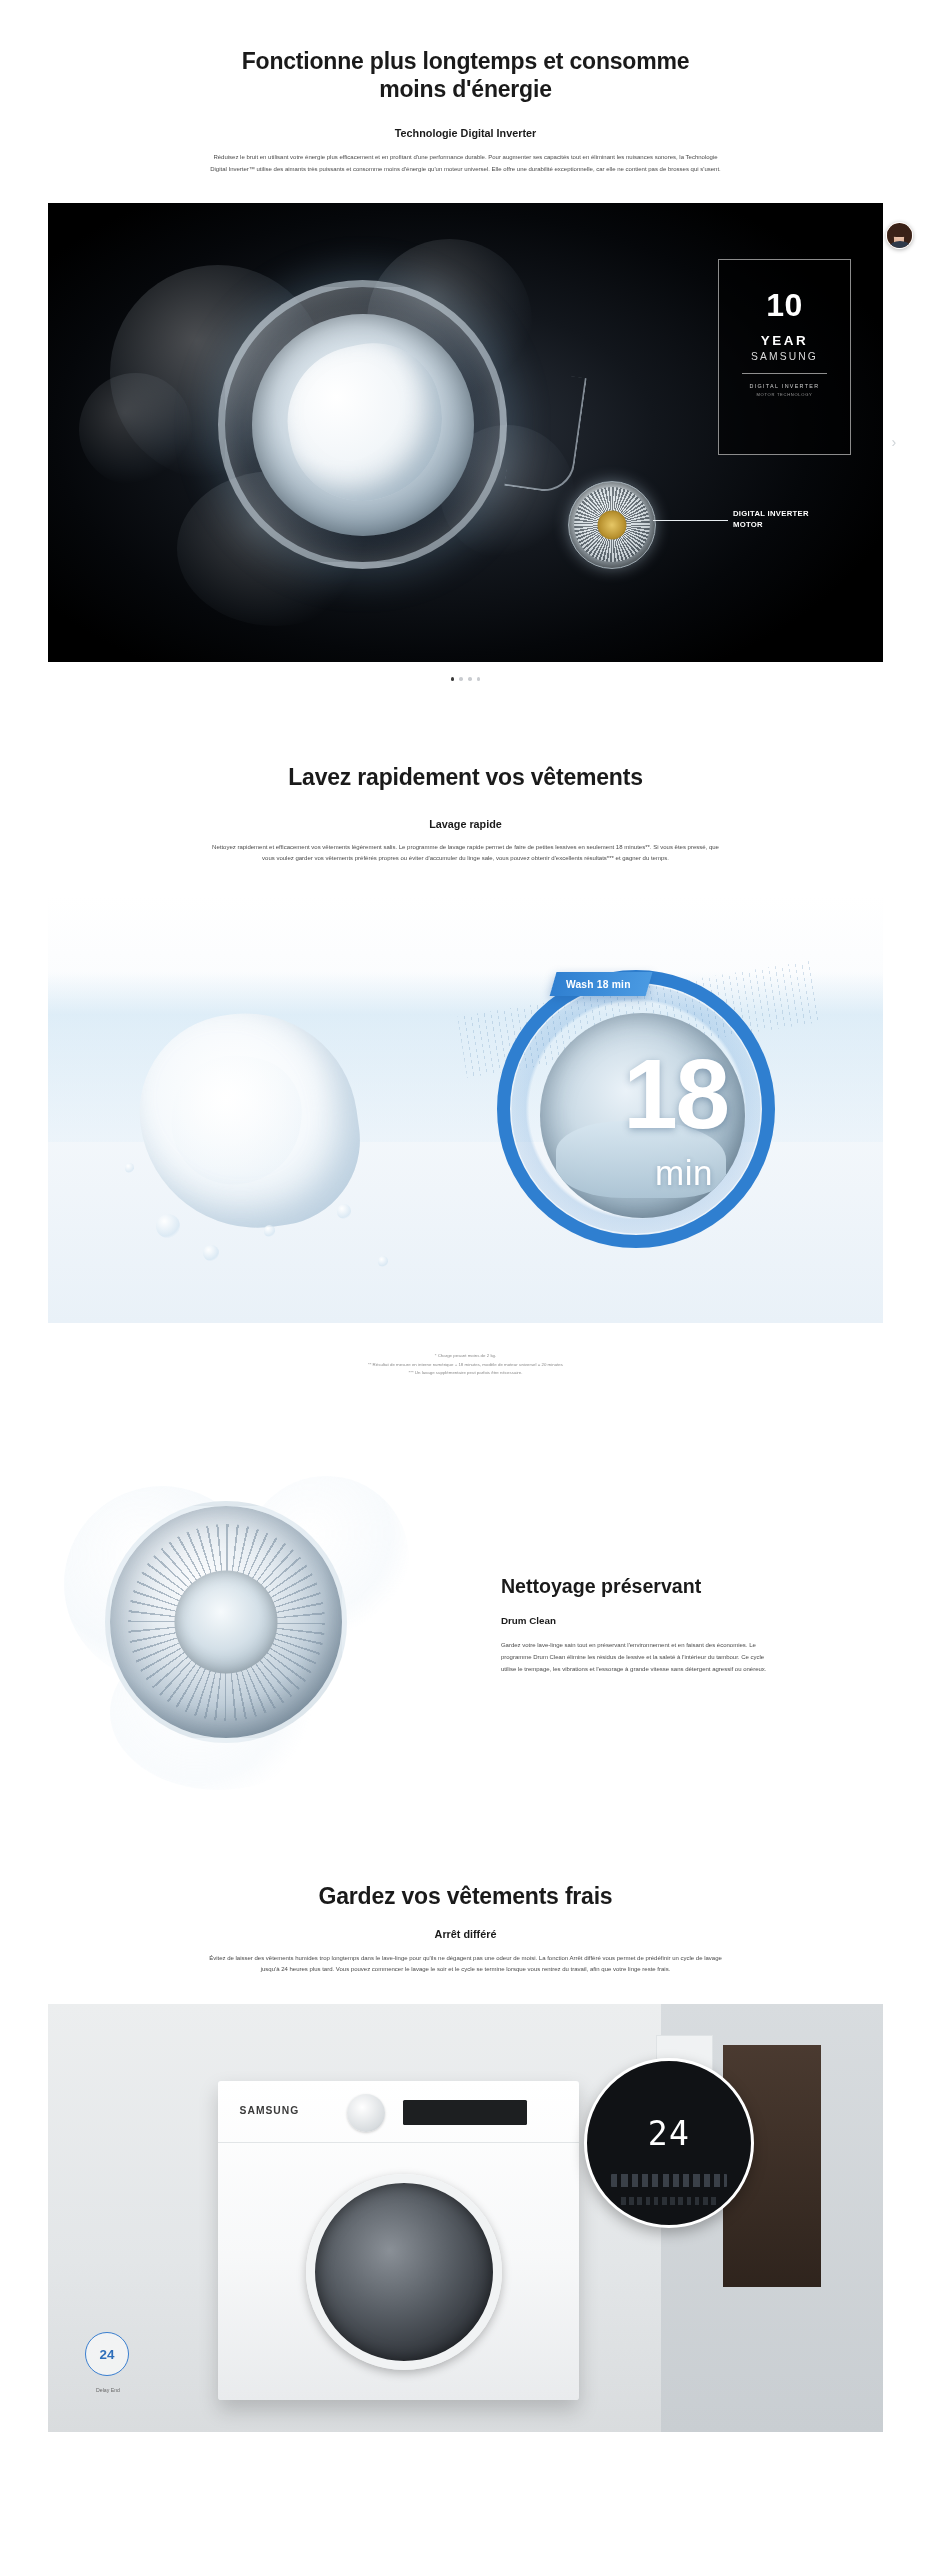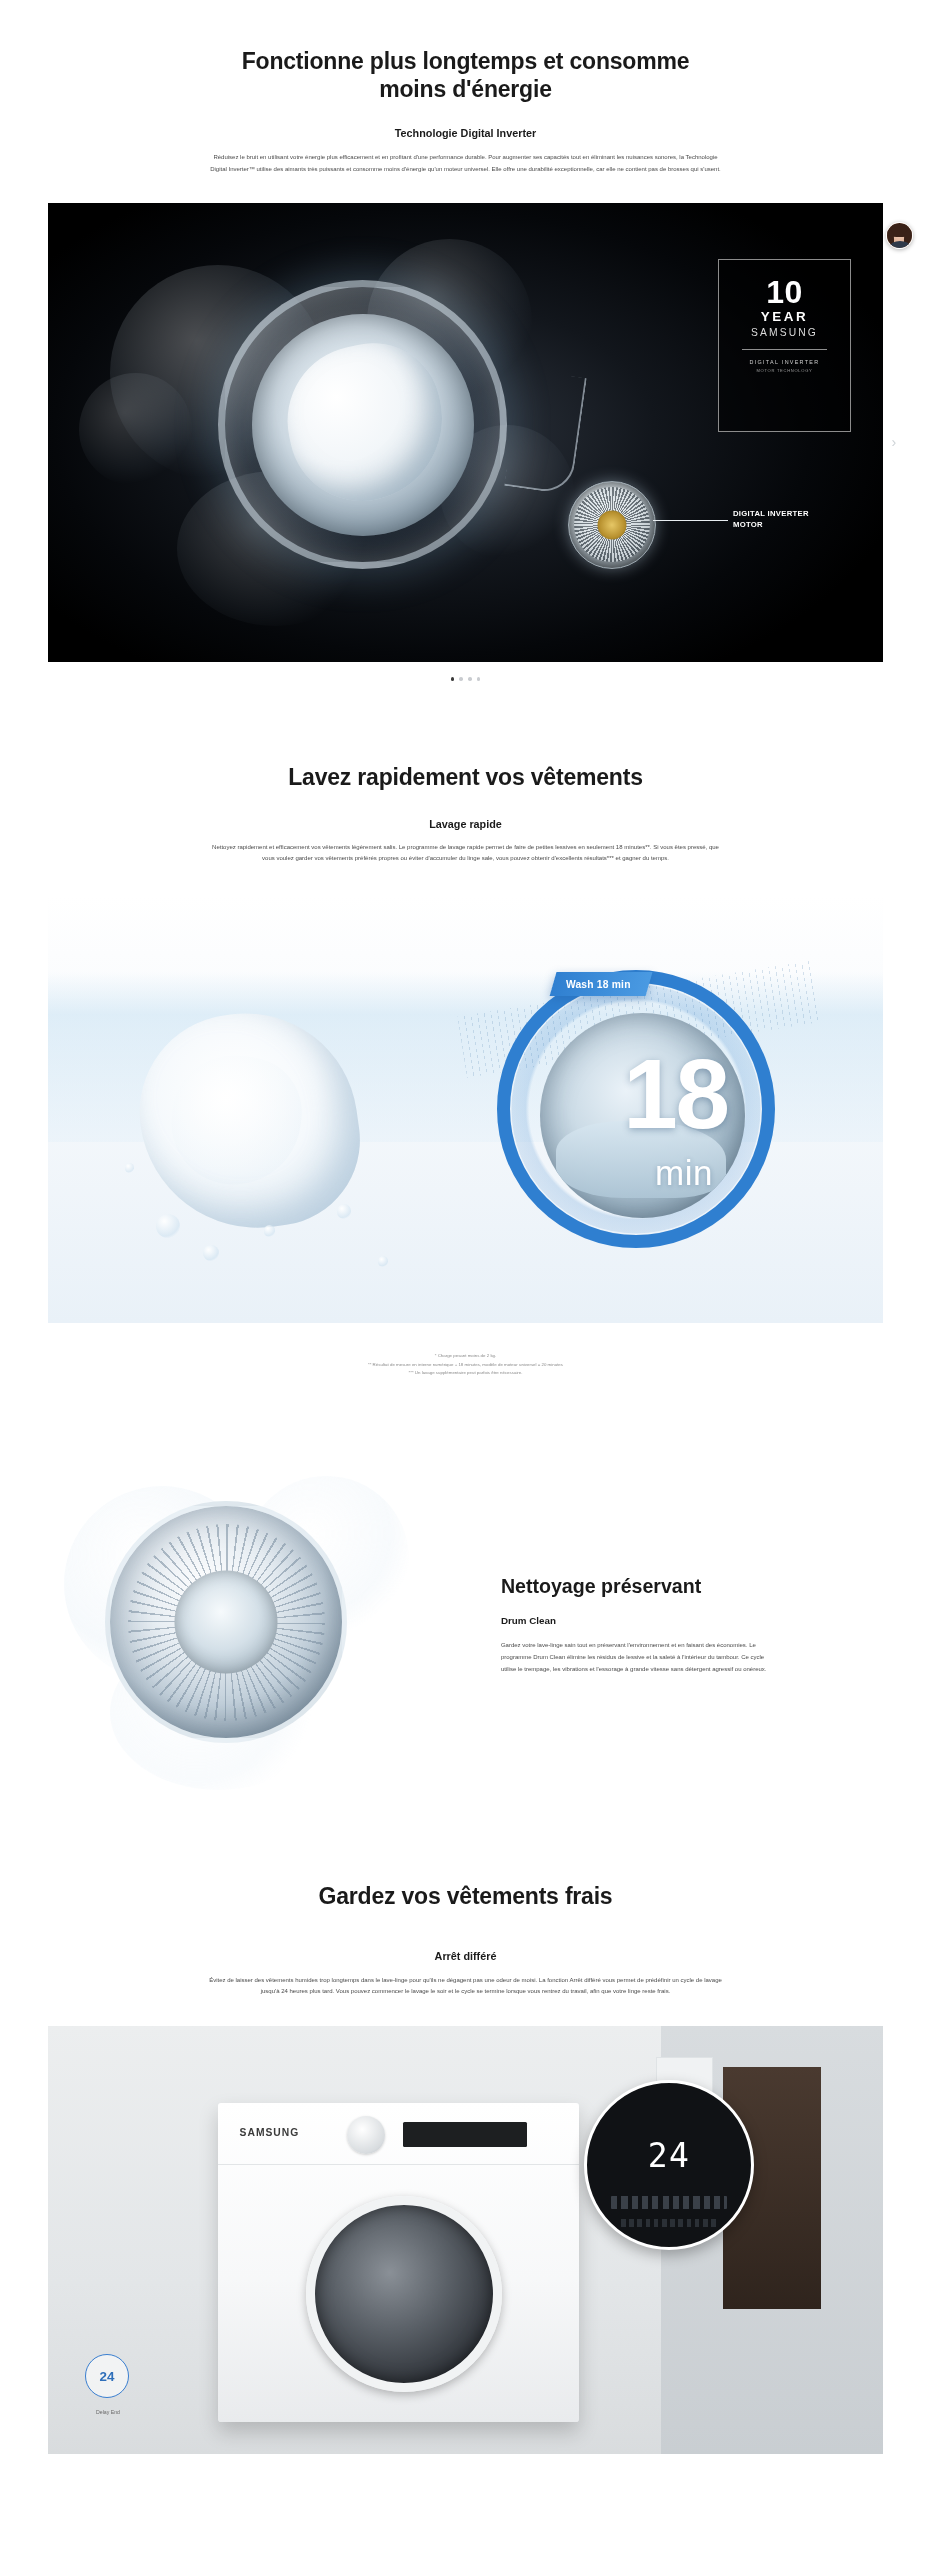--- a/index.html
+++ b/index.html
@@ -161,32 +161,32 @@
     left: 464px; top: 170px;
     width: 67px; height: 118px;
     border-right: 2.1px solid rgba(215,228,238,0.55);
     border-bottom: 2.1px solid rgba(215,228,238,0.55);
     border-bottom-right-radius: 31px;
     transform: rotate(8deg);
   }
   .warranty-badge {
     position: absolute;
     right: 32px; top: 56px;
-    width: 133px; height: 173px;
+    width: 133px; height: 196px;
     border: 1px solid #8c8c8c;
     background: rgba(0,0,0,0.55);
     color: #fff;
     text-align: center;
-    padding-top: 16px;
+    padding-top: 29px;
   }
   .warranty-badge .w-num {
     font-size: 32px; font-weight: 700; line-height: 1; letter-spacing: 0.5px;
   }
   .warranty-badge .w-year {
-    font-size: 13.4px; font-weight: 700; letter-spacing: 2.6px; margin-top: 1px;
+    font-size: 13.4px; font-weight: 700; letter-spacing: 2.6px; margin-top: 12px;
   }
   .warranty-badge .w-word {
     font-size: 10.3px; font-weight: 400; letter-spacing: 2.1px; margin-top: 3.1px; color: #dcdcdc;
   }
   .warranty-badge .w-rule {
     width: 85px; height: 0.5px; background: #8f8f8f; margin: 11.3px auto 9.3px;
   }
   .warranty-badge .w-tag {
     font-size: 5.4px; letter-spacing: 1.3px; color: #cfcfcf;
   }
@@ -402,21 +402,21 @@
   .s3-text h3 {
     font-size: 9.8px; font-weight: 700; color: #1a1a1a; margin: 0 0 13.4px;
   }
   .s3-text p {
     font-size: 6px; line-height: 2.0; color: #4a4a4a; margin: 0;
     text-align: left;
   }
 
   
   .s4 { padding-top: 98px; }
-  .s4 .sec-title { margin-bottom: 39px; }
+  .s4 .sec-title { margin-bottom: 17px; }
   .s4 .sec-sub { margin-bottom: 13.4px; }
   .s4 .sec-body { margin-bottom: 29px; max-width: 546px; }
 
   .delay-stage {
     position: relative;
     width: 835px; height: 428px;
     margin: 0 auto;
     background: linear-gradient(180deg, #e9ebec 0%, #dfe2e4 100%);
     overflow: hidden;
   }

